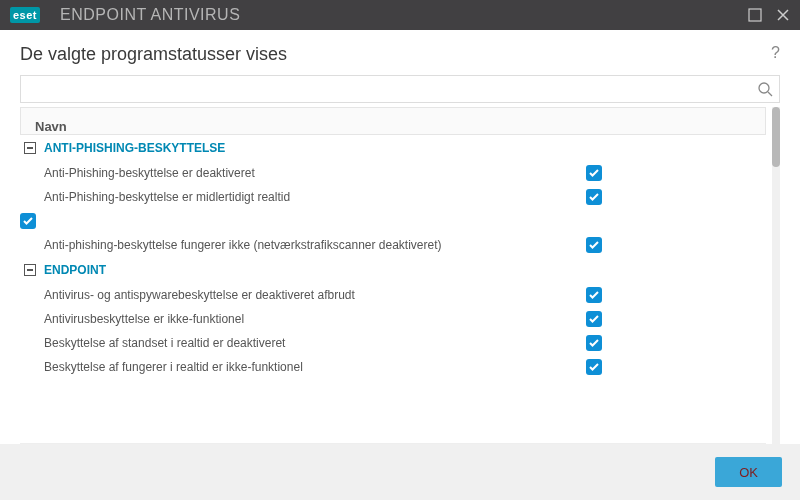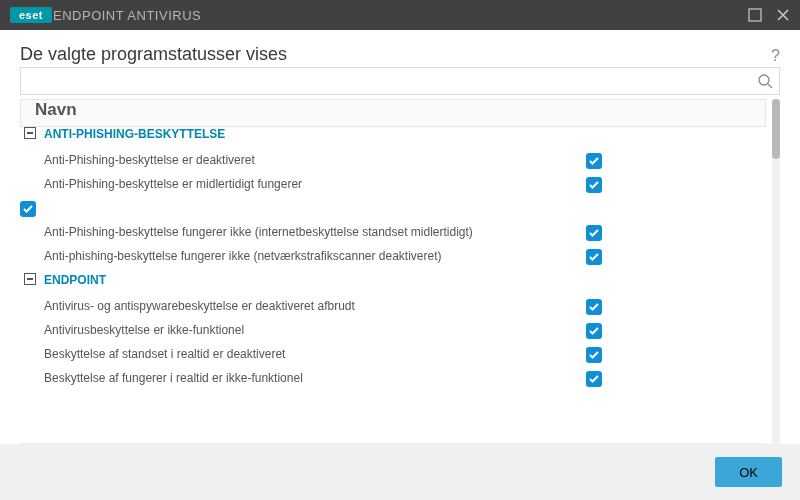--- a/index.html
+++ b/index.html
@@ -1,45 +1,45 @@
 <!DOCTYPE html>
 <html><head>
 <meta charset="utf-8">
 <style>
 *{margin:0;padding:0;box-sizing:border-box;font-family:"Segoe UI",Arial,sans-serif}
 body{width:800px;height:500px;background:#fff;overflow:hidden;display:flex;flex-direction:column}
 .titlebar{height:30px;background:#414042;display:flex;align-items:center;padding:0 10px;color:#fff}
-.logo{background:#0097a7;color:#fff;font-weight:700;font-size:11px;padding:2px 9px;border-radius:2px;letter-spacing:.5px}
-.app-name{color:#b5b5b5;font-size:13px;margin-left:1px;letter-spacing:.5px}
+.logo{background:#0097a7;color:#fff;font-weight:700;font-size:11px;padding:2px 3px;border-radius:2px;letter-spacing:.5px}
+.app-name{color:#b5b5b5;font-size:16px;margin-left:20px;letter-spacing:.5px}
 .winbtns{margin-left:auto;display:flex;gap:14px}
 .winbtn{width:14px;height:14px;display:flex;align-items:center;justify-content:center;color:#ccc;cursor:pointer}
 .content{flex:1;padding:14px 20px 0 20px;display:flex;flex-direction:column;overflow:hidden}
-.header-row{display:flex;align-items:flex-end;margin-bottom:2px}
+.header-row{display:flex;align-items:flex-start;margin-bottom:10px}
 .page-title{font-size:18px;color:#3a3a3a;font-weight:400}
 .help{margin-left:auto;color:#888;font-size:16px;cursor:pointer}
 .searchbar{height:28px;border:1px solid #ddd;display:flex;align-items:center;padding:0 6px;margin-bottom:4px}
 .searchbar input{flex:1;border:none;outline:none;font-size:13px;height:100%}
 .search-icon{color:#888;width:16px;height:16px}
 .grid{flex:1;display:flex;overflow:hidden}
 .grid-body{flex:1;overflow:hidden;border-bottom:1px solid #eee}
-.grid-header{display:flex;height:28px;border:1px solid #e5e5e5;background:#fafafa;align-items:flex-start;font-size:17px;color:#555;font-weight:600}
+.grid-header{display:flex;height:28px;border:1px solid #e5e5e5;background:#fafafa;align-items:flex-end;font-size:13px;color:#555;font-weight:600}
 .col-name{flex:1;padding-left:14px}
 .col-vis{width:180px}
 .scrollbar{width:8px;background:#f0f0f0;margin-left:6px;position:relative}
 .scrollthumb{position:absolute;top:0;width:8px;height:60px;background:#b8b8b8;border-radius:4px}
-.group-row{display:flex;align-items:flex-start;height:26px;padding-left:4px;font-size:12px;font-weight:700;color:#0088b3;cursor:pointer}
+.group-row{display:flex;align-items:center;height:26px;padding-left:4px;font-size:12px;font-weight:700;color:#0088b3;cursor:pointer}
 .toggle{width:12px;height:12px;border:1px solid #555;background:#fff;display:flex;align-items:center;justify-content:center;margin-right:8px}
 .toggle::before{content:"";width:6px;height:2px;background:#555}
-.item-row{display:flex;align-items:flex-start;height:24px;font-size:12px;color:#555}
+.item-row{display:flex;align-items:center;height:24px;font-size:12px;color:#555}
 .item-label{flex:1;padding-left:24px}
 .item-check{width:180px}
 .chk{width:16px;height:16px;background:#0e8fd6;border-radius:3px;display:flex;align-items:center;justify-content:center;cursor:pointer}
 .chk svg{width:12px;height:12px}
 .footer{height:56px;background:#f0f0f0;display:flex;align-items:center;justify-content:flex-end;padding:0 18px;gap:10px}
-.btn{height:30px;padding:3px 24px;border:none;border-radius:2px;font-size:13px;cursor:pointer;color:#000000}
+.btn{height:30px;padding:3px 24px;border:none;border-radius:2px;font-size:13px;cursor:pointer;color:#7f1d1d}
 .btn-ok{background:#3aa7d8}
 .btn-cancel{background:#9a9a9a}
 </style>
 </head>
 <body>
 
 <div class="titlebar">
   <span class="logo">eset</span>
   <span class="app-name">ENDPOINT ANTIVIRUS</span>
   <div class="winbtns">
@@ -84,40 +84,30 @@
             <div class="item-label">Anti-Phishing-beskyttelse er deaktiveret</div>
             <div class="item-check">
               <div class="chk">
                 <svg viewBox="0 0 12 12">
                   <path d="M2 6l2.5 2.5L10 3" fill="none" stroke="#fff" stroke-width="2"></path>
                 </svg>
               </div>
             </div>
           </div>
           <div class="item-row">
-            <div class="item-label">Anti-Phishing-beskyttelse er midlertidigt fungerer</div>
+            <div class="item-label">Anti-Phishing-beskyttelse er midlertidigt realtid</div>
             <div class="item-check">
               <div class="chk">
                 <svg viewBox="0 0 12 12">
                   <path d="M2 6l2.5 2.5L10 3" fill="none" stroke="#fff" stroke-width="2"></path>
                 </svg>
               </div>
             </div>
           </div>
           <div class="item-row">
-            <div class="item-check">
-              <div class="chk">
-                <svg viewBox="0 0 12 12">
-                  <path d="M2 6l2.5 2.5L10 3" fill="none" stroke="#fff" stroke-width="2"></path>
-                </svg>
-              </div>
-            </div>
-          </div>
-          <div class="item-row">
-            <div class="item-label">Anti-Phishing-beskyttelse fungerer ikke (internetbeskyttelse standset midlertidigt)</div>
             <div class="item-check">
               <div class="chk">
                 <svg viewBox="0 0 12 12">
                   <path d="M2 6l2.5 2.5L10 3" fill="none" stroke="#fff" stroke-width="2"></path>
                 </svg>
               </div>
             </div>
           </div>
           <div class="item-row">
             <div class="item-label">Anti-phishing-beskyttelse fungerer ikke (netværkstrafikscanner deaktiveret)</div>

